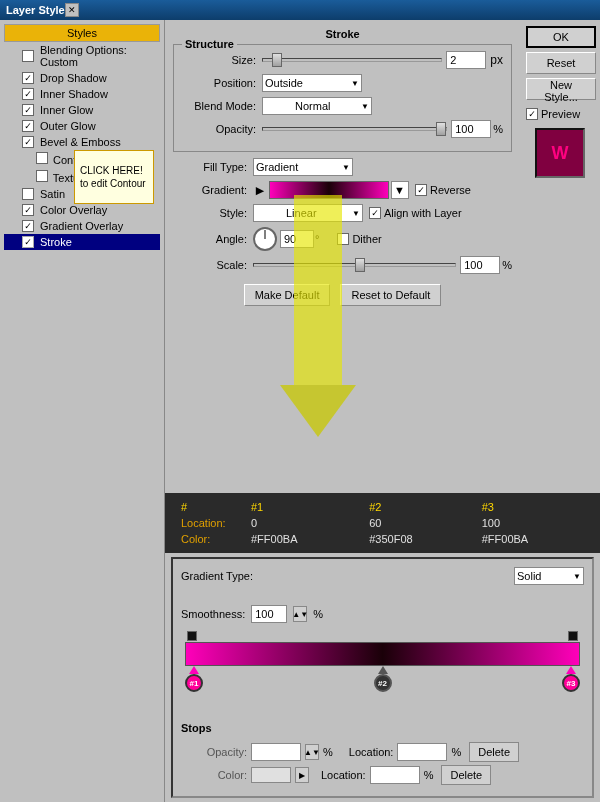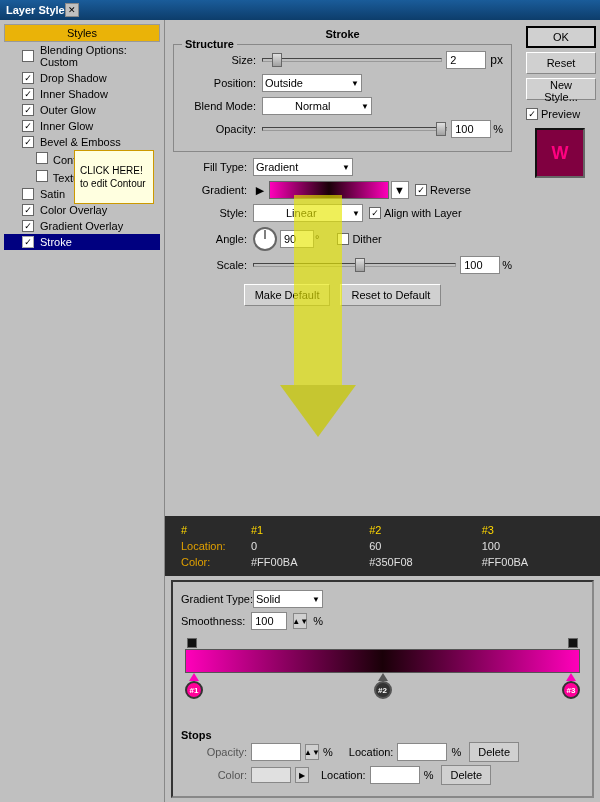--- a/index.html
+++ b/index.html
@@ -71,21 +71,21 @@
     
     .tooltip-box { background: #ffffe0; border: 1px solid #cc9900; padding: 4px 6px; font-size: 10px; position: absolute; z-index: 100; max-width: 80px; line-height: 1.3; }
 
     
     .bottom-section { background: #2a2a2a; padding: 0; }
     .gradient-table { background: #2a2a2a; color: #e0e0e0; padding: 6px 8px; font-size: 11px; }
     .gradient-table table { width: 100%; border-collapse: collapse; }
     .gradient-table td { padding: 2px 8px; }
     .gradient-table .header-row td { color: #ffd700; }
     .gradient-table .label-col { color: #e0a000; width: 70px; }
-    .gradient-type-row { display: flex; align-items: center; margin-bottom: 4px; font-size: 11px; }
+    .gradient-type-row { display: flex; align-items: center; gap: 6px; margin-bottom: 20px; font-size: 11px; justify-content: space-between; }
     .smoothness-row { display: flex; align-items: center; gap: 6px; margin-bottom: 8px; font-size: 11px; }
 
     
     .preview-thumb { width: 50px; height: 50px; border: 2px inset #666; background: #800040; display: flex; align-items: center; justify-content: center; overflow: hidden; margin: 4px auto; }
     .stop-form-row { display: flex; align-items: center; margin-bottom: 3px; font-size: 11px; }
     .stop-label-col { width: 70px; text-align: right; padding-right: 4px; color: #555; }
     .stop-input { width: 50px; height: 18px; border: 1px solid #888; background: white; font-size: 11px; }
     .stop-btn { height: 20px; padding: 0 8px; background: #d0d0d0; border: 1px solid #888; font-size: 11px; cursor: pointer; margin-left: 4px; }
 
     .stepper-btn { width: 14px; height: 16px; background: #d0d0d0; border: 1px solid #888; font-size: 8px; cursor: pointer; display: inline-flex; align-items: center; justify-content: center; }
@@ -115,26 +115,26 @@
         <span>Drop Shadow</span>
       </div>
 
       <div class="layer-item">
         <span class="checkbox checked"></span>
         <span>Inner Shadow</span>
       </div>
 
       <div class="layer-item">
         <span class="checkbox checked"></span>
+        <span>Inner Glow</span>
+      </div>
+
+      <div class="layer-item">
+        <span class="checkbox checked"></span>
         <span>Outer Glow</span>
-      </div>
-
-      <div class="layer-item">
-        <span class="checkbox checked"></span>
-        <span>Inner Glow</span>
       </div>
 
       <div class="layer-item">
         <span class="checkbox checked"></span>
         <span>Bevel &amp; Emboss</span>
       </div>
 
       <div class="sub-item" style="position:relative;">
         <span class="checkbox"></span>
         <span>Contour</span>
@@ -378,21 +378,21 @@
 
             <div style="position:absolute; right:0; top:0; display:flex; flex-direction:column; align-items:center;">
               <div style="width:0; height:0; border-left:5px solid transparent; border-right:5px solid transparent; border-bottom:8px solid #FF00BA; border-top:none;"></div>
               <div style="width:18px; height:18px; border-radius:50%; background:#FF0099; border:2px solid #333; display:flex; align-items:center; justify-content:center; color:white; font-size:8px; font-weight:bold;">
                 <span>#3</span>
               </div>
             </div>
           </div>
         </div>
 
-        <div style="font-size:11px; font-weight:bold; margin-bottom:1px; margin-top:-4px;">Stops</div>
+        <div style="font-size:11px; font-weight:bold; margin-bottom:8px; margin-top:-4px;">Stops</div>
 
         <div class="stop-form-row">
           <span class="stop-label-col">Opacity:</span>
           <input class="stop-input" type="text" style="">
           <button class="stepper-btn" style="margin:0 4px;">▲▼</button>
           <span style="margin-right:8px;">%</span>
           <span style="margin-left:8px;">Location:</span>
           <input class="stop-input" type="text" style="margin-left: 4px;">
           <span style="margin:0 4px;">%</span>
           <button class="stop-btn">Delete</button>

